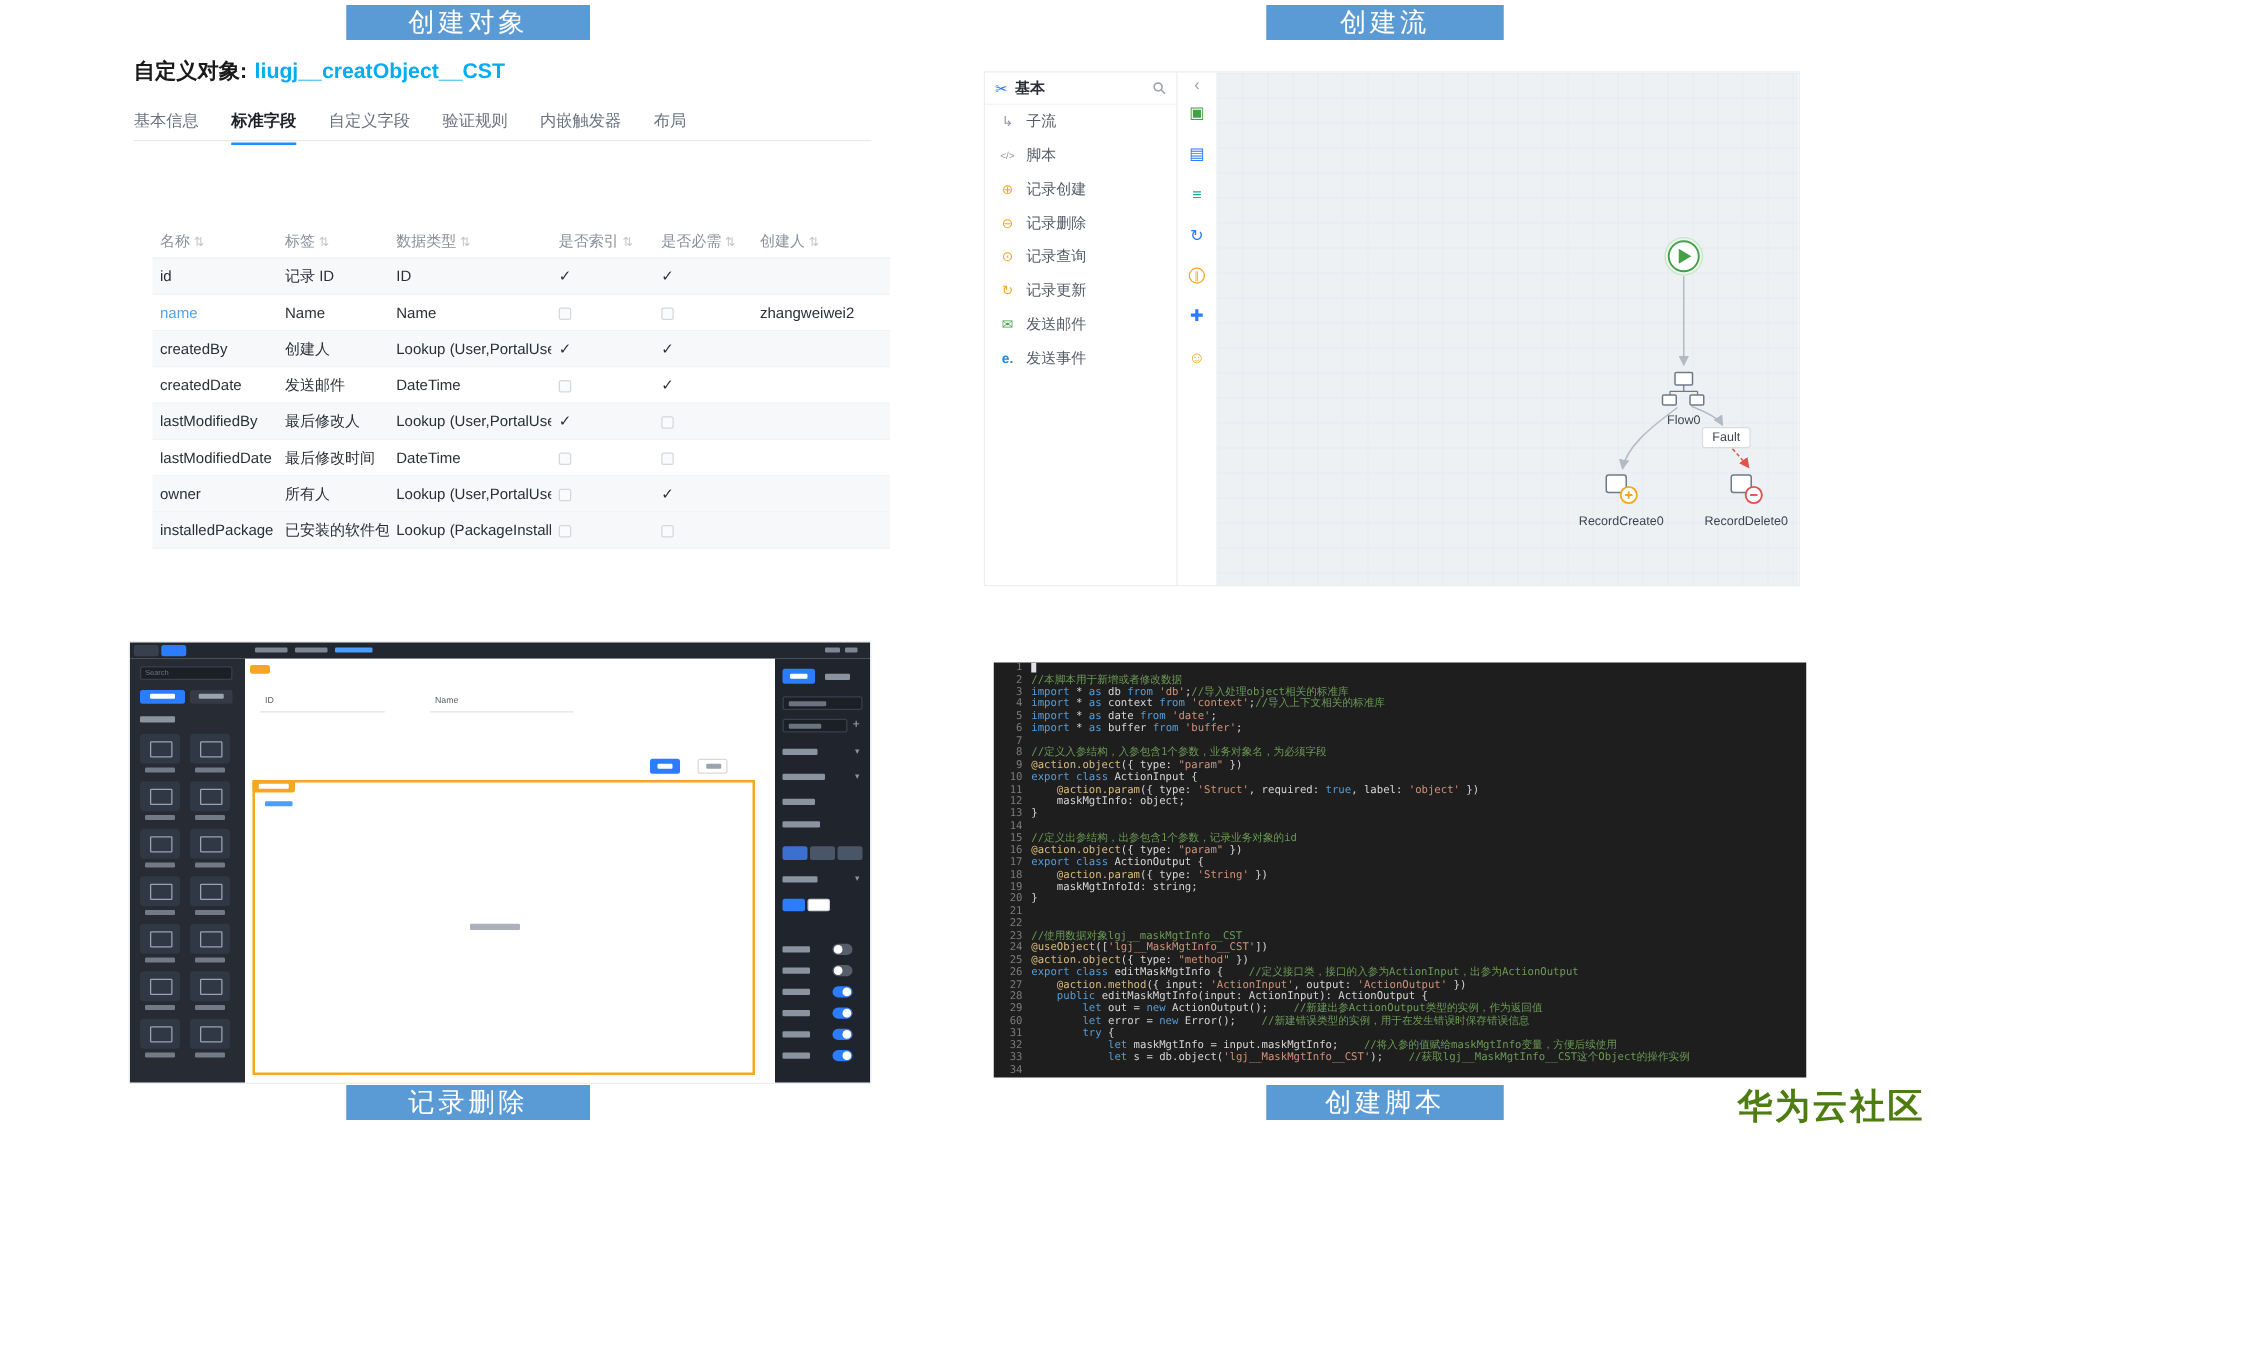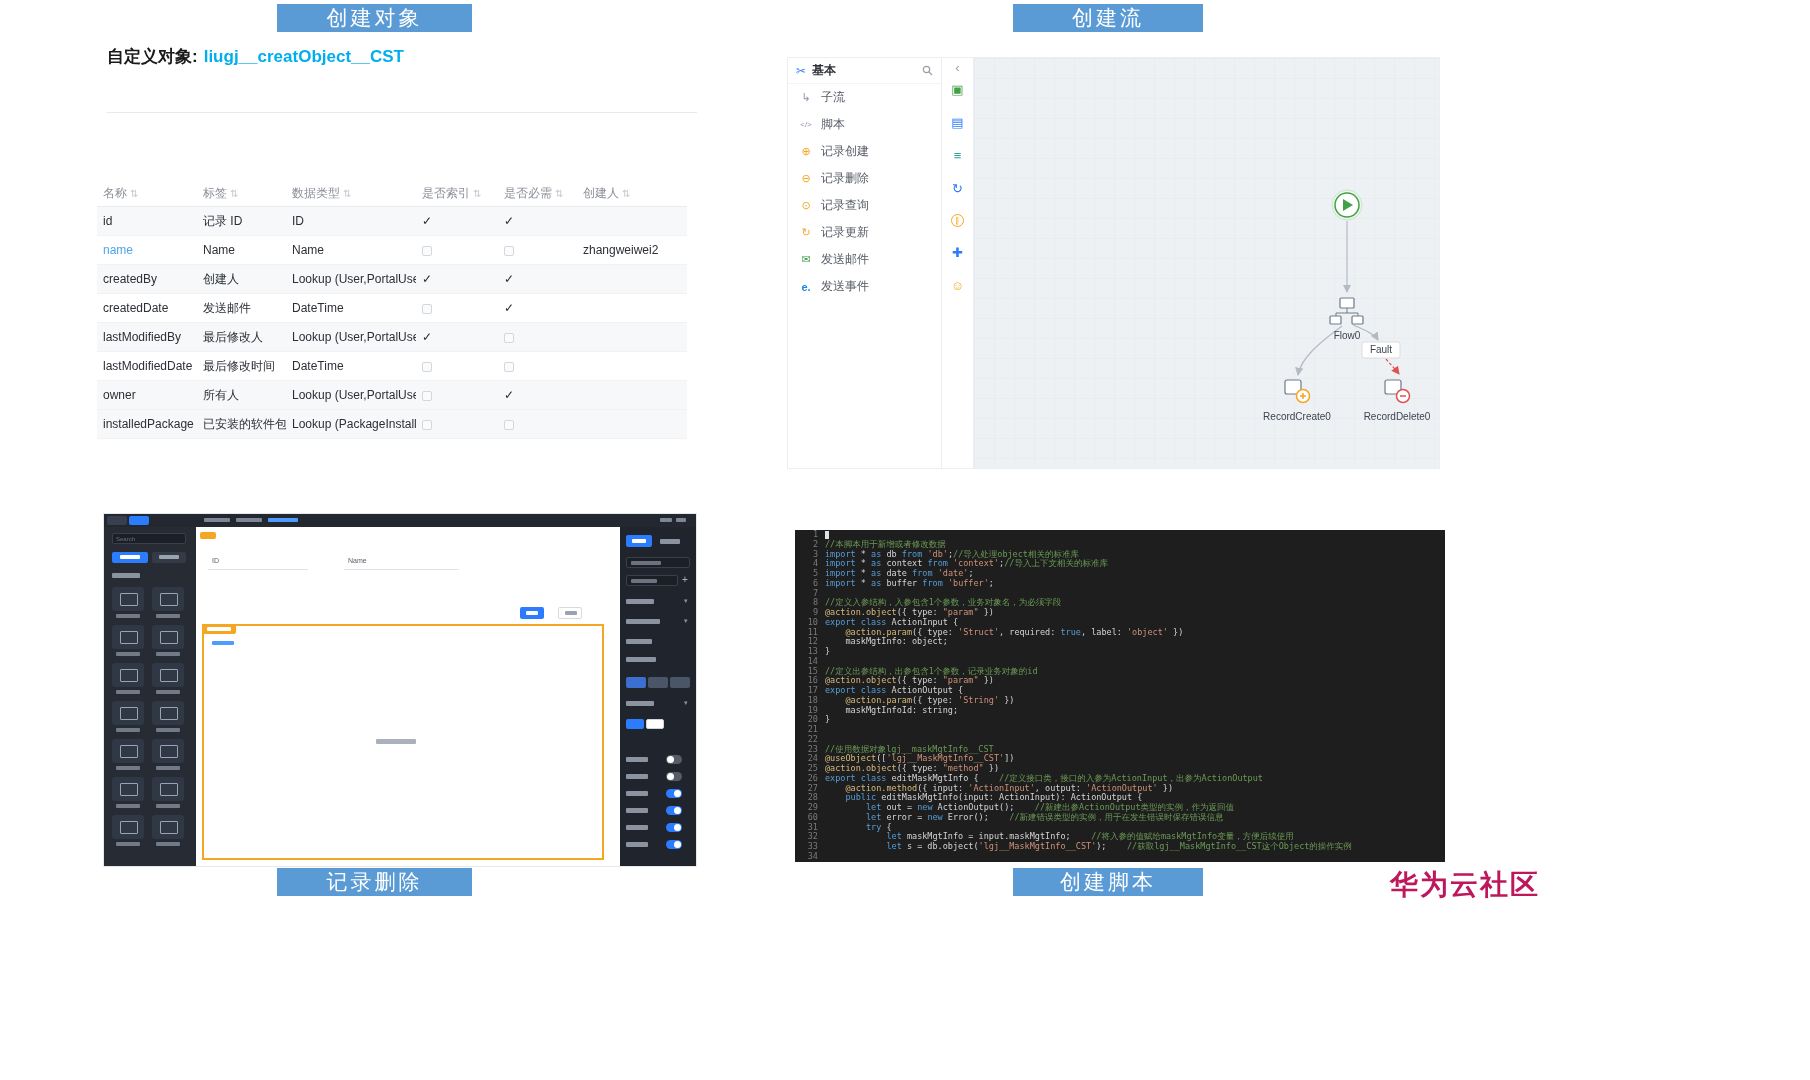--- a/index.html
+++ b/index.html
@@ -5,30 +5,30 @@
   *{margin:0;padding:0;box-sizing:border-box}
   html,body{width:1810px;height:1080px;background:#fff;font-family:"Liberation Sans",sans-serif;overflow:hidden}
   #root{position:relative;width:1604px;height:1080px;background:#fff}
 
   
   .banner{position:absolute;height:28px;background:#5B9BD5;color:#fff;font-size:21px;display:flex;align-items:center;justify-content:center;letter-spacing:3px}
   #banner-tl{left:277px;top:4px;width:195px}
   #banner-tr{left:1013px;top:4px;width:190px}
   #banner-bl{left:277px;top:868px;width:195px}
   #banner-br{left:1013px;top:868px;width:190px}
-  #watermark{position:absolute;left:1390px;top:866px;font-size:28px;font-weight:600;color:#be185d;letter-spacing:2px}
+  #watermark{position:absolute;left:1390px;top:866px;font-size:28px;font-weight:600;color:#4d7c0f;letter-spacing:2px}
 
   
   .obj-title{position:absolute;left:107px;top:45px;font-size:17px;font-weight:bold;color:#1a1a1a}
   .obj-name{color:#00AEEF;margin-left:6px}
   .obj-tabs{position:absolute;left:107px;top:88px;display:flex;gap:26px;font-size:13px;color:#6b7280}
   .tab{padding-bottom:8px;cursor:pointer}
   .tab.active{color:#1f2329;font-weight:bold;border-bottom:2px solid #1890FF}
   .tabs-line{position:absolute;left:107px;top:112px;width:590px;height:1px;background:#e8eaed}
-  .ftable{position:absolute;left:97px;top:180px;width:590px;font-size:12px;color:#2b2f36}
+  .ftable{position:absolute;left:122px;top:180px;width:590px;font-size:12px;color:#2b2f36}
   .trow{display:flex;height:29px;line-height:29px;border-bottom:1px solid #f1f2f4;background:#fff}
   .trow.alt{background:#f7f8fa}
   .trow.thead{height:27px;line-height:27px;color:#8a8f99;background:#fff;border-bottom:1px solid #e9ebee}
   .tcell{padding:0 6px;white-space:nowrap;overflow:hidden}
   .c-name{width:100px}.c-label{width:89px}.c-type{width:130px}.c-idx{width:82px}.c-req{width:79px}.c-creator{width:110px}
   .sort{color:#c3c7cd;font-size:10px;margin-left:3px}
   .link{color:#4da6e8}
   .check{color:#2b2f36;font-size:12px}
   .unbox{display:inline-block;width:10px;height:10px;border:1px solid #d4d7dc;background:#fafbfc;border-radius:2px;vertical-align:middle}
 
@@ -86,20 +86,28 @@
 
 <div id="root">
 
   <div class="banner" id="banner-tl">创建对象</div>
   <div class="banner" id="banner-tr">创建流</div>
   <div class="banner" id="banner-bl">记录删除</div>
   <div class="banner" id="banner-br">创建脚本</div>
 
   <div class="obj-title">
     <span>自定义对象:</span><span class="obj-name">liugj__creatObject__CST</span>
+  </div>
+  <div class="obj-tabs">
+    <div class="tab">基本信息</div>
+    <div class="tab active">标准字段</div>
+    <div class="tab">自定义字段</div>
+    <div class="tab">验证规则</div>
+    <div class="tab">内嵌触发器</div>
+    <div class="tab">布局</div>
   </div>
   <div class="tabs-line"></div>
 
   <div class="ftable">
     <div class="trow thead">
       <div class="tcell c-name"><span>名称</span><span class="sort">⇅</span></div>
       <div class="tcell c-label"><span>标签</span><span class="sort">⇅</span></div>
       <div class="tcell c-type"><span>数据类型</span><span class="sort">⇅</span></div>
       <div class="tcell c-idx"><span>是否索引</span><span class="sort">⇅</span></div>
       <div class="tcell c-req"><span>是否必需</span><span class="sort">⇅</span></div>

